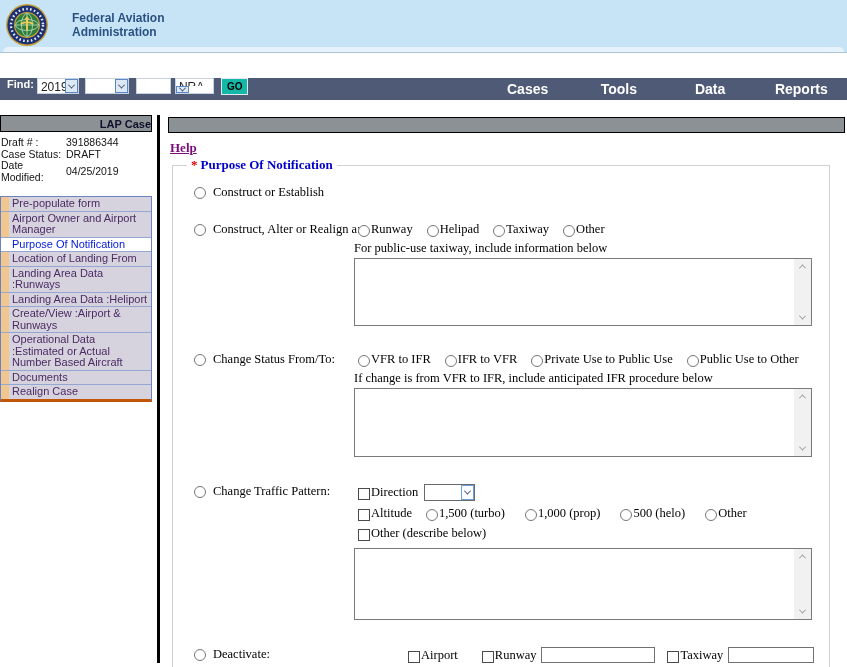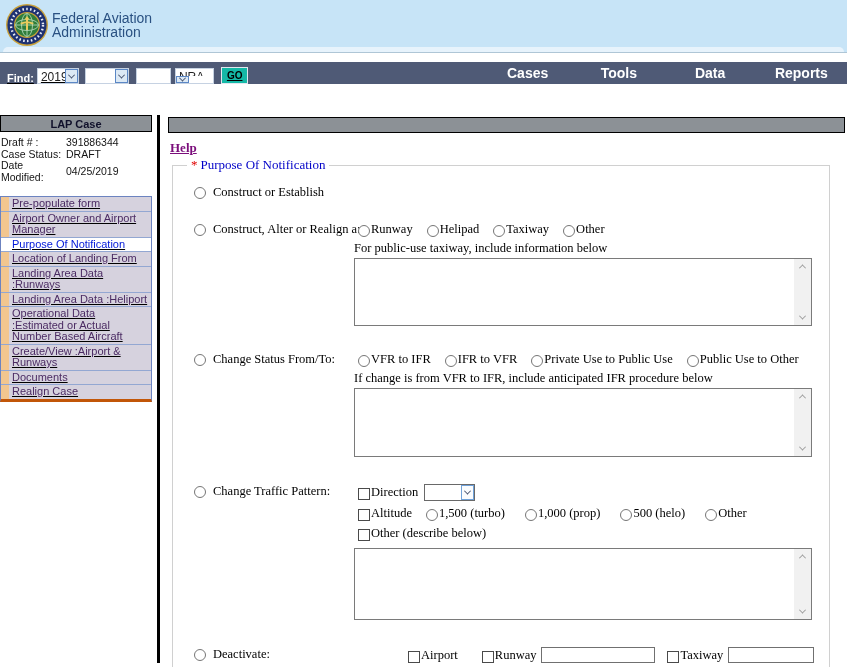--- a/index.html
+++ b/index.html
@@ -8,26 +8,26 @@
     width:847px; height:667px; position:relative; overflow:hidden;
     font-family:"Liberation Sans", sans-serif;
   }
 
   
   .header { position:absolute; left:0; top:0; width:847px; height:53px;
     background:#C7E4F7; border-bottom:1px solid #AFC6D6; }
   .header-strip { position:absolute; bottom:0; left:3px; right:3px; height:5px;
     background:#E7F3FC; border-radius:6px 6px 0 0; }
   .logo { position:absolute; left:5px; top:3px; width:44px; height:44px; }
-  .agency { position:absolute; left:52px; top:11px; font-size:14px; font-weight:normal;
+  .agency { position:absolute; left:72px; top:11px; font-size:12px; font-weight:bold;
     color:#2A5182; line-height:14px; }
 
   
-  .findbar { position:absolute; left:0; top:62px; width:847px; height:22px;
-    background:#4F5A76; display:flex; align-items:flex-end;text-decoration:underline; }
+  .findbar { position:absolute; left:0; top:78px; width:847px; height:22px;
+    background:#4F5A76; display:flex; align-items:flex-start; }
   .find-label { color:#fff; font-size:11px; font-weight:bold; margin:0 3px 0 7px; }
   .fsel { display:inline-flex; align-items:stretch; height:16px; background:#fff; }
   .fsel-val { display:inline-block; padding:1px 2px 0 3px; font-size:12px; color:#222; overflow:hidden; white-space:nowrap; }
   .fsel-btn { width:13px; background:#DCE9F5; border:1px solid #5B87C5; display:flex; align-items:center; justify-content:center; }
   .chev { display:inline-block; width:5px; height:5px; border-right:1.6px solid #44506B; border-bottom:1.6px solid #44506B; }
   .chev.down { transform:rotate(45deg) translate(-1px,-1px); }
   .chev.up { transform:rotate(-135deg) translate(-1px,-1px); }
   .fsel-dark { border:1px solid #C6D2E2; }
   #sel-year .fsel-val { width:27px; }
   #sel-month .fsel-val { width:29px; }
@@ -36,45 +36,45 @@
     font-size:10.5px; padding:0 2px; margin-left:7px; }
   #sel-month { margin-left:6px; } #sel-type { margin-left:4px;flex-direction:column; }
   .go-btn { margin-left:7px; height:17px; padding:0 5px; background:#14b8a6;
     border:1px solid #E2E7EF; font-size:10px; font-weight:bold; color:#000; line-height:15px; }
   .navmenu { position:absolute; left:482px; top:0; width:365px; height:22px; display:flex; }
   .navmenu-item { flex:1; display:flex; align-items:center; justify-content:center;
     color:#fff; font-size:14px; font-weight:bold; cursor:default; }
 
   
   .sidebar { position:absolute; left:0; top:115px; width:152px; }
-  .side-title { background:#8C9196; border:1px solid #000; text-align:center;
+  .side-title { background:#8C9196; border:1px solid #000; text-align:right;
     font-size:11px; font-weight:bold; color:#10102A; padding:2px 0 1px; }
   .side-info { padding:5px 1px 2px 1px; font-size:10.5px; color:#141414; line-height:11.5px; }
   .side-info-row { display:flex;align-items:center; }
   .side-info-row .il { width:65px; flex-shrink:0; }
-  .side-nav { margin-top:11px; border:1px solid #6C83C0; border-bottom:3px solid #C25608;text-decoration:underline; }
+  .side-nav { margin-top:11px; border:1px solid #6C83C0; border-bottom:3px solid #C25608; }
   .nav-item { display:flex; background:#D6D2DE; border-bottom:1px solid #93A7D2; cursor:default; }
   .nav-item:last-child { border-bottom:none; }
   .nav-strip { width:8px; background:#F2C68F; flex-shrink:0; }
   .nav-label { padding:1px 1px 1px 3px; font-size:11px; line-height:11.5px; color:#4B2B63; }
   .nav-item.selected { background:#fff; }
   .nav-item.selected .nav-strip { background:#fff; }
   .nav-item.selected .nav-label { color:#0018D8; }
 
   .vdivider { position:absolute; left:157px; top:115px; width:3px; height:548px; background:#000; }
 
   
   .main { position:absolute; left:168px; top:117px; width:677px;
     font-family:"Liberation Serif", serif; font-size:12.5px; color:#000; }
   .content-bar { height:16px; background:#8C9196; border:1px solid #000; }
   .help-link { display:inline-block; margin:7px 0 1px 2px; font-size:13px; font-weight:bold;
     color:#7B0D7B; text-decoration:underline; cursor:pointer; }
   fieldset.purpose { margin-left:4px; width:658px; border:1px solid #D0D0D0;
     padding:6px 0 12px 8px; background:#fff; }
-  legend.purpose-legend { margin-left:6px; padding:0 4px; font-weight:normal; font-size:13px; }
+  legend.purpose-legend { margin-left:6px; padding:0 4px; font-weight:bold; font-size:13px; }
   .ast { color:#E00000; margin-right:3px; }
   .leg { color:#0000C8; }
 
   .rb { display:inline-block; width:12px; height:12px; border:1px solid #767676;
     border-radius:50%; background:#fff; flex-shrink:0; }
   .cb { display:inline-block; width:12px; height:12px; border:1px solid #4A4A4A;
     background:#fff; flex-shrink:0; }
 
   .frow { display:flex; align-items:flex-start; }
   .rlabel { width:177px; flex-shrink:0; padding-left:13px; display:flex; gap:7px;
@@ -205,25 +205,25 @@
     <div class="nav-item">
       <span class="nav-strip"></span>
       <span class="nav-label">Landing Area Data :Runways</span>
     </div>
     <div class="nav-item">
       <span class="nav-strip"></span>
       <span class="nav-label">Landing Area Data :Heliport</span>
     </div>
     <div class="nav-item">
       <span class="nav-strip"></span>
+      <span class="nav-label">Create/View :Airport &amp; Runways</span>
+    </div>
+    <div class="nav-item">
+      <span class="nav-strip"></span>
       <span class="nav-label">Operational Data :Estimated or Actual Number Based Aircraft</span>
-    </div>
-    <div class="nav-item">
-      <span class="nav-strip"></span>
-      <span class="nav-label">Create/View :Airport &amp; Runways</span>
     </div>
     <div class="nav-item">
       <span class="nav-strip"></span>
       <span class="nav-label">Documents</span>
     </div>
     <div class="nav-item">
       <span class="nav-strip"></span>
       <span class="nav-label">Realign Case</span>
     </div>
   </div>

